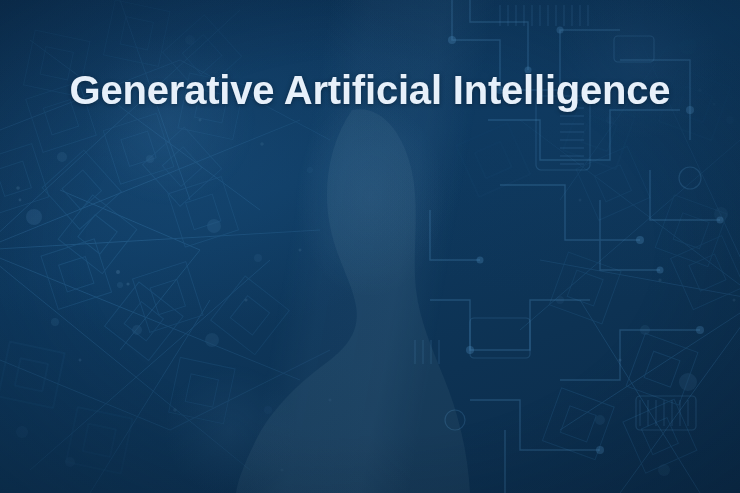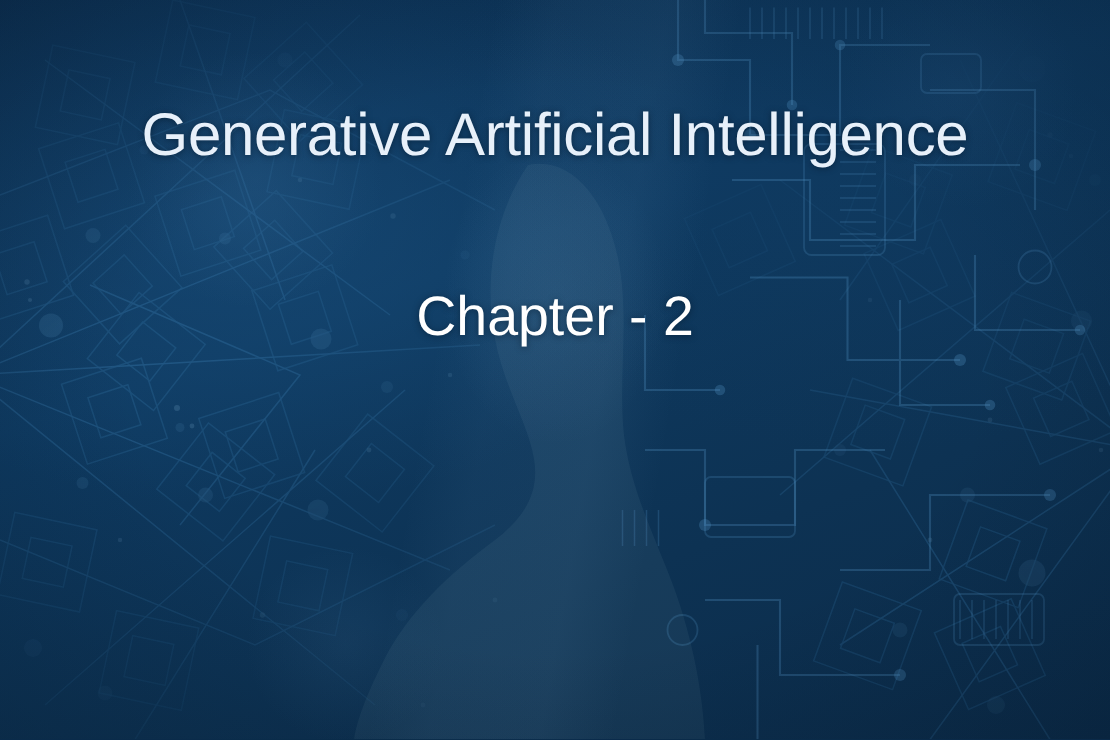--- a/index.html
+++ b/index.html
@@ -74,21 +74,21 @@
     align-items: center;
     text-align: center;
   }
 
   .title {
     position: absolute;
     left: 0;
     right: 0;
     top: 66px;
     font-size: 40px;
-    font-weight: normal;
+    font-weight: bold;
     line-height: 49px;
     letter-spacing: -0.2px;
     color: #e7f0fa;
     text-shadow: 0 1px 4px rgba(4,20,36,0.55);
     padding: 0 28px;
   }
 
   .chapter {
     position: absolute;
     left: 0;
@@ -321,16 +321,15 @@
   <div class="bg-layer bg-face"></div>
   <div class="bg-layer bg-glow-a"></div>
   <div class="bg-layer bg-glow-b"></div>
   <div class="bg-layer bg-glow-c"></div>
   <div class="bg-layer bg-vignette"></div>
 
   <div class="content">
     <div class="title">
       <div>Generative Artificial Intelligence</div>
     </div>
-    <div class="chapter">Chapter - 2</div>
   </div>
 
 </div>
 
 </body></html>

